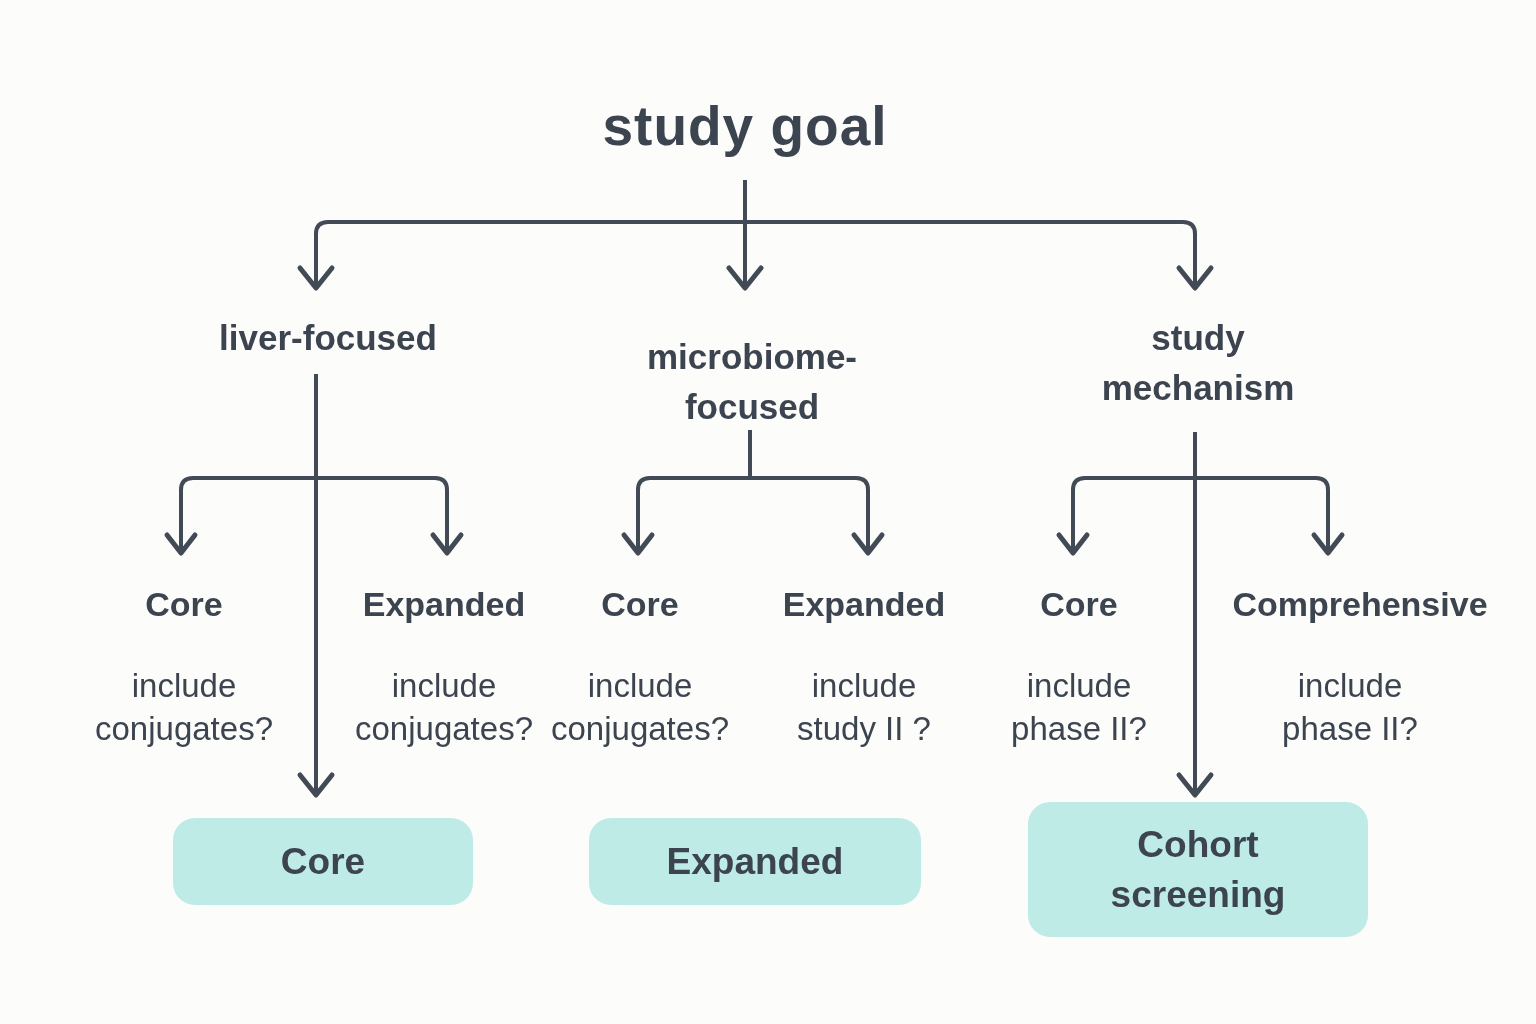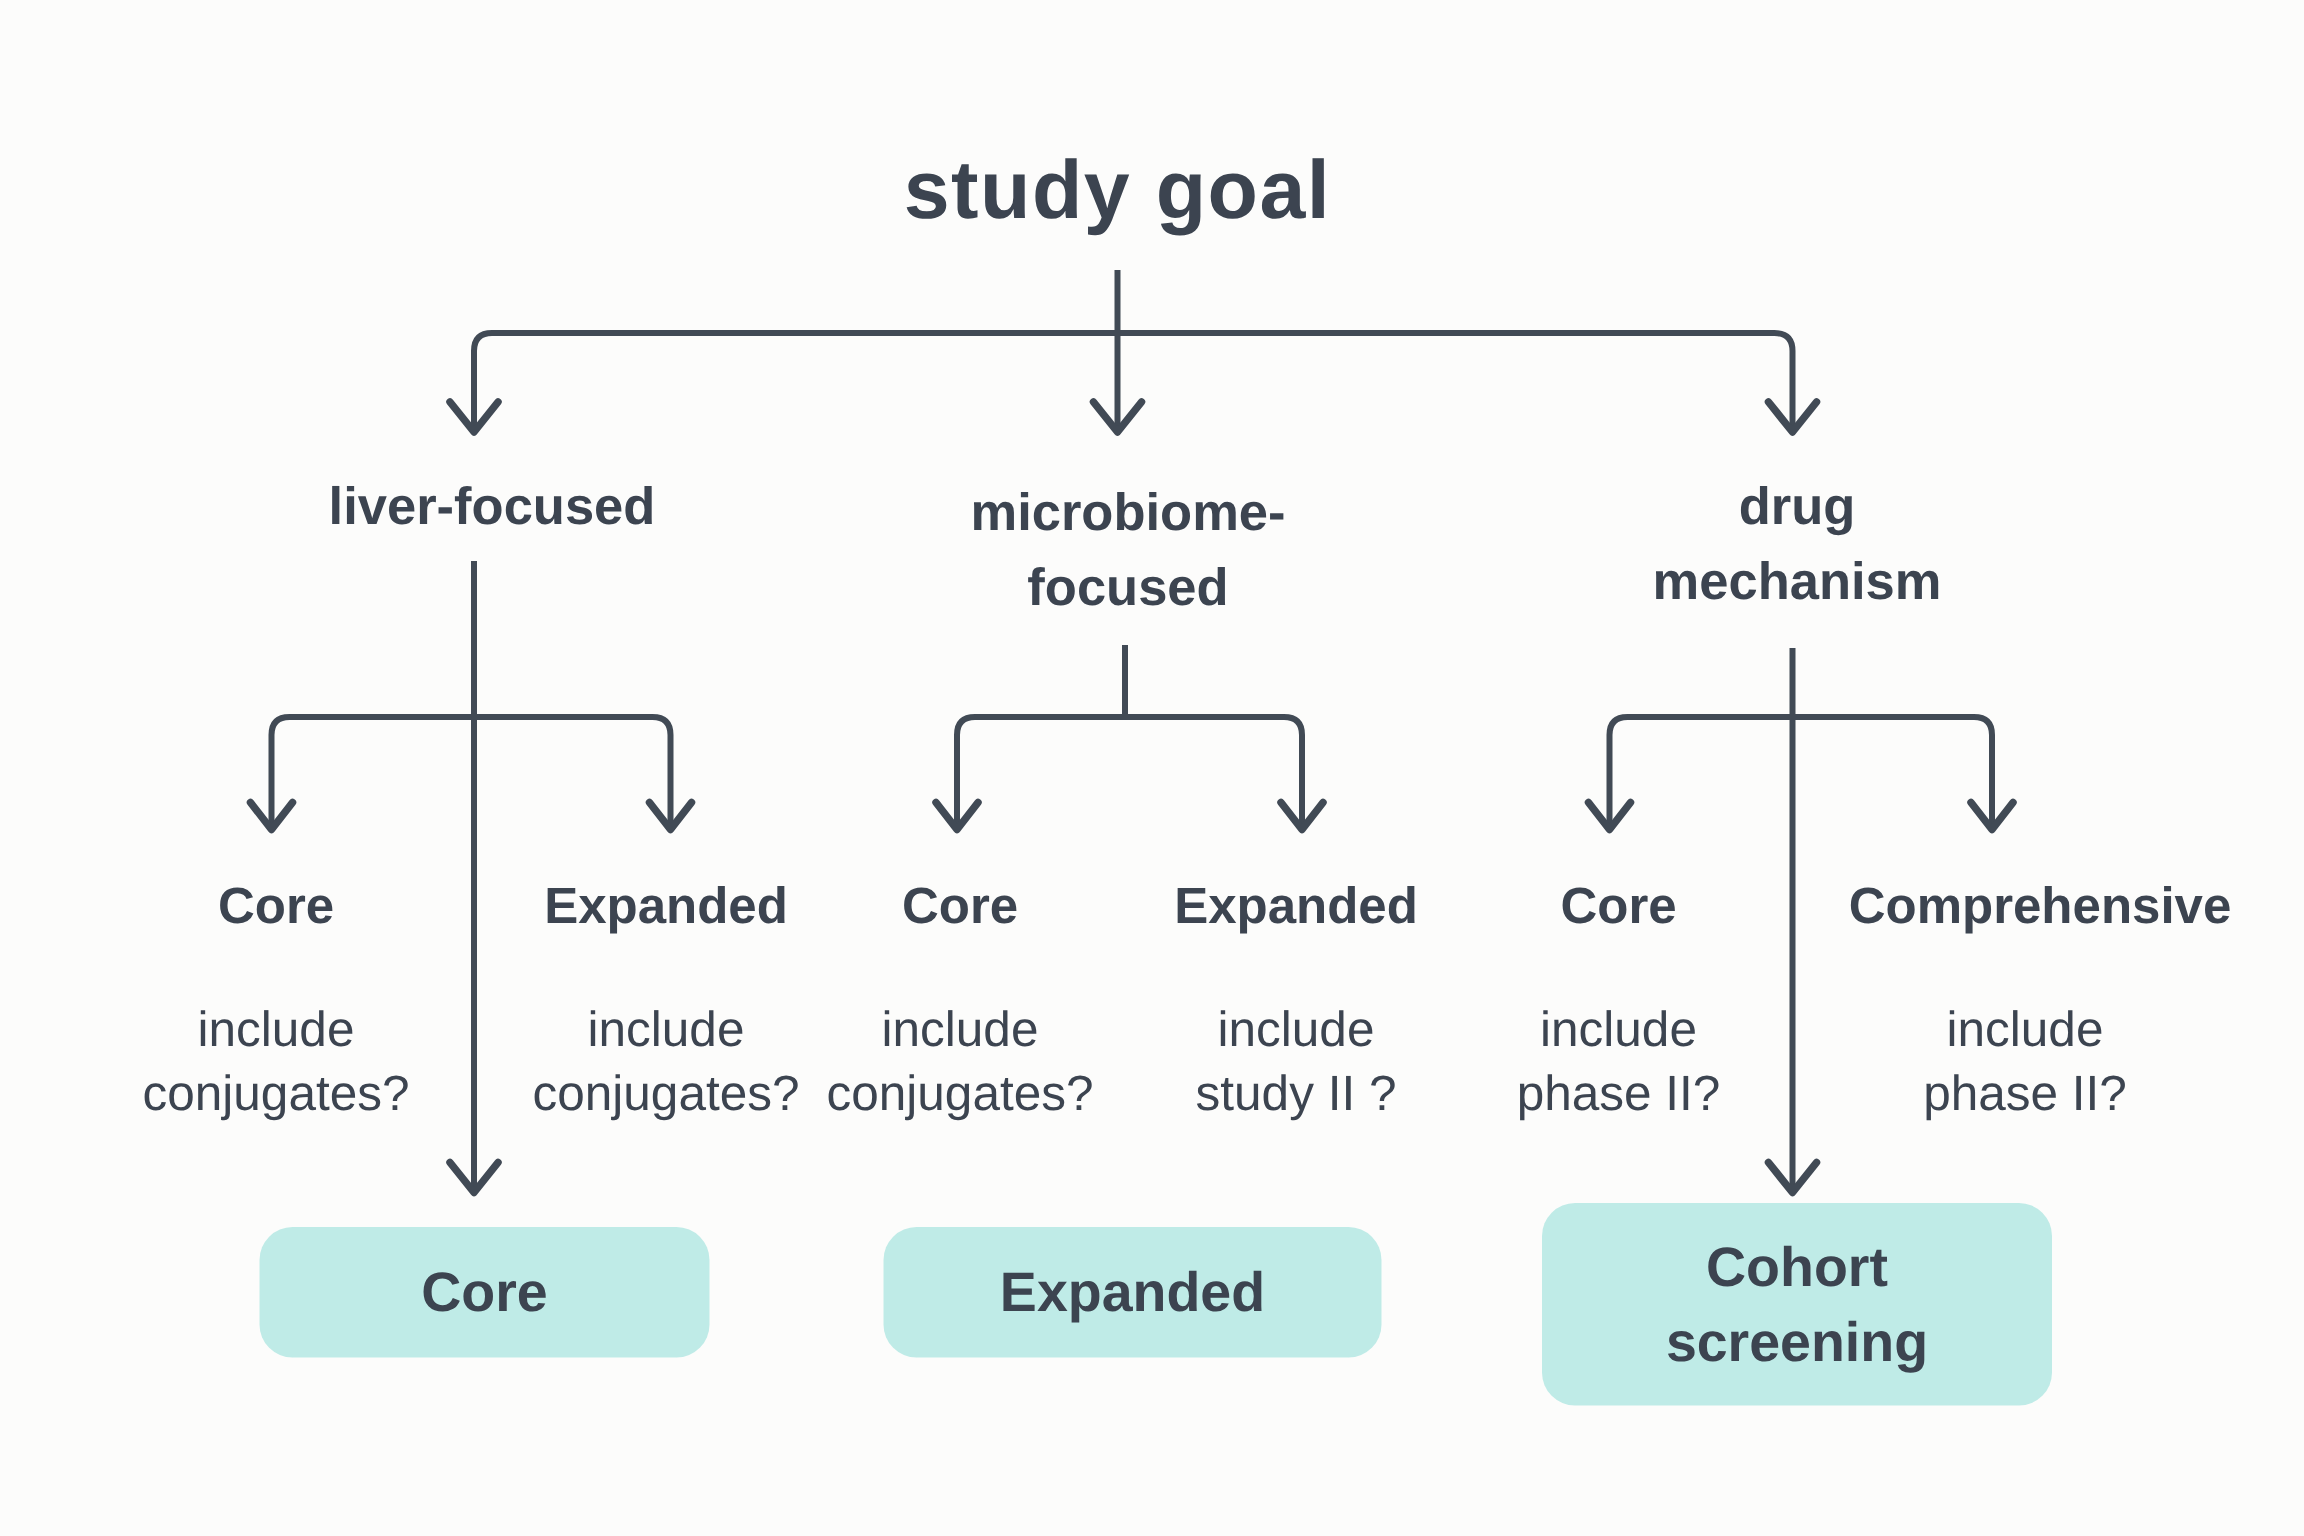--- a/index.html
+++ b/index.html
@@ -101,26 +101,26 @@
     <path class="ln" d="M1073,551 L1073,490 Q1073,478 1085,478 L1316,478 Q1328,478 1328,490 L1328,551"></path>
     <path class="ar" d="M1059,535 L1073,553 L1087,535"></path>
     <path class="ar" d="M1314,535 L1328,553 L1342,535"></path>
   </svg>
 
   <div class="label title" style="left:745px; top:94px;">study goal</div>
 
   <div class="label branch-label" style="left:328px; top:313px;">
     <div>liver-focused</div>
   </div>
-  <div class="label branch-label" style="left:752px; top:317px;">
+  <div class="label branch-label" style="left:752px; top:332px;">
     <div>microbiome-</div>
     <div>focused</div>
   </div>
   <div class="label branch-label" style="left:1198px; top:313px;">
-    <div>drug</div>
+    <div>study</div>
     <div>mechanism</div>
   </div>
 
   <div class="label option-name" style="left:184px; top:585px;">Core</div>
   <div class="label option-name" style="left:444px; top:585px;">Expanded</div>
   <div class="label option-name" style="left:640px; top:585px;">Core</div>
   <div class="label option-name" style="left:864px; top:585px;">Expanded</div>
   <div class="label option-name" style="left:1079px; top:585px;">Core</div>
   <div class="label option-name" style="left:1360px; top:585px;">Comprehensive</div>
 

